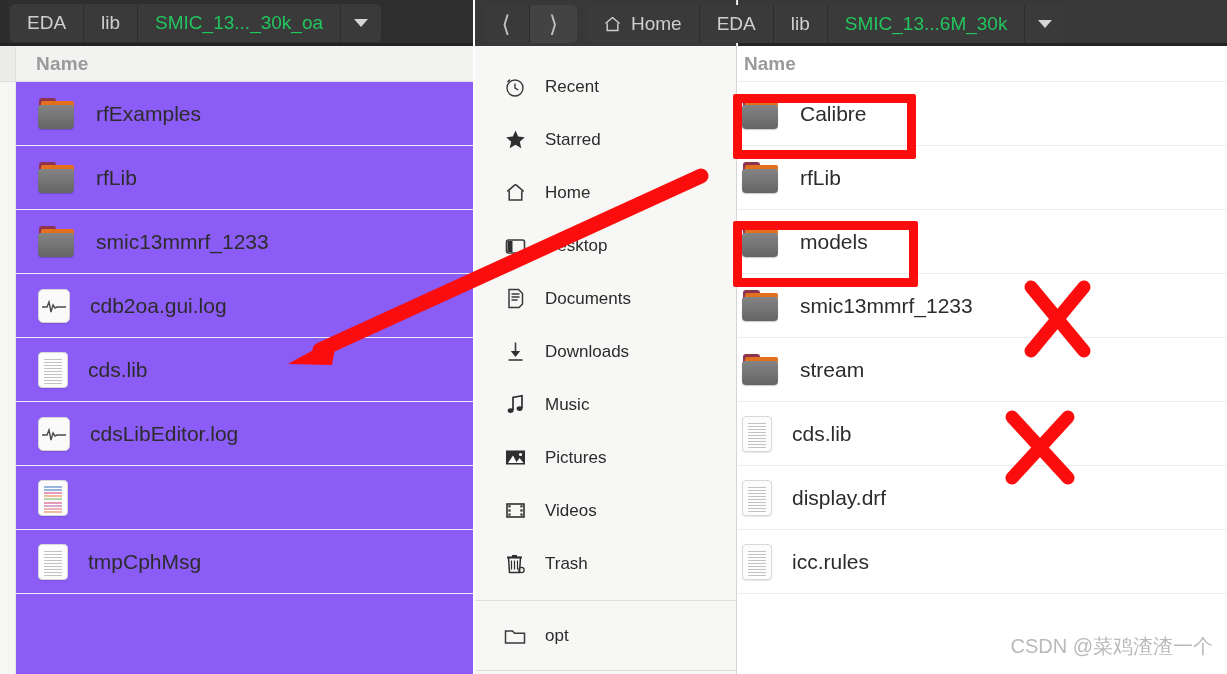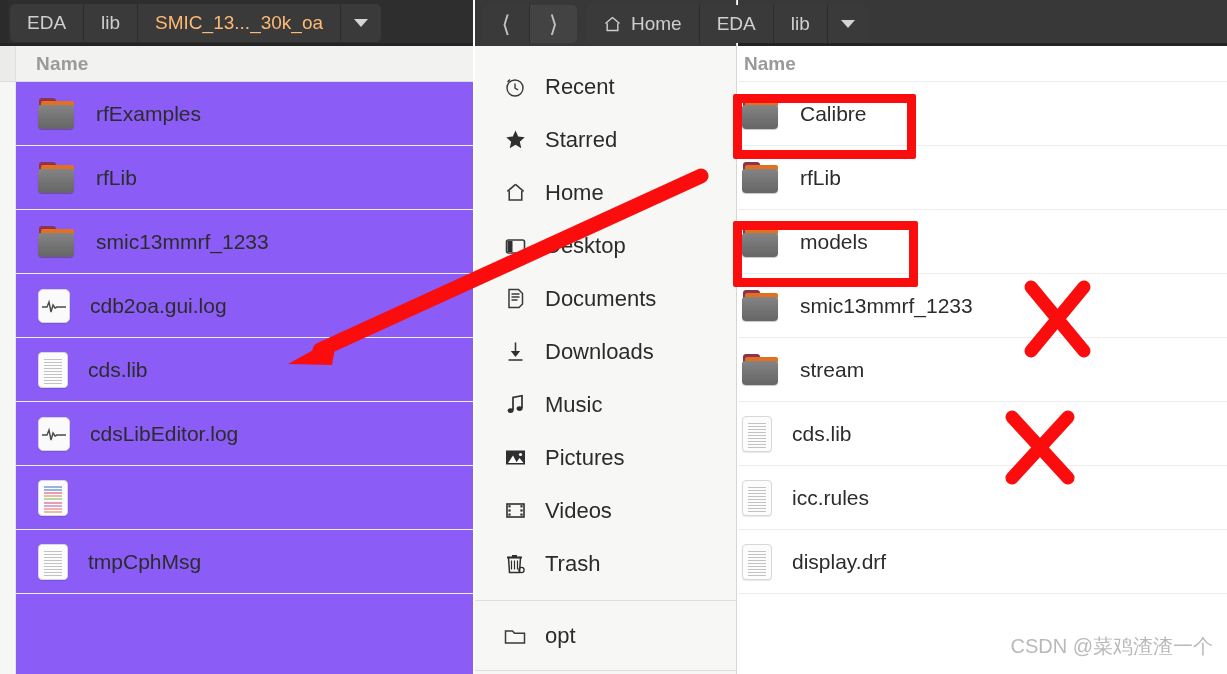--- a/index.html
+++ b/index.html
@@ -29,21 +29,21 @@
     background: #3a3a3a; border-radius: 5px; overflow: hidden;
     margin-left: 2px;
   }
   .crumb {
     display: flex; align-items: center; justify-content: center;
     padding: 0 17px; color: #cfcfcf; font-size: 19px;
     border-right: 1px solid #2c2c2c;
     white-space: nowrap;
   }
   .crumb:last-child { border-right: none; }
-  .crumb.cur { color: #fdba74; }
+  .crumb.cur { color: #22c55e; }
   .crumb.arrowcell { padding: 0 13px; }
   .caret {
     width: 0; height: 0; border-left: 7px solid transparent;
     border-right: 7px solid transparent; border-top: 8px solid #d5d5d5;
   }
   .hdr-bottom-edge {
     position: absolute; left: 0; right: 0; bottom: 0; height: 3px;
     background: #232323;
   }
 
@@ -124,21 +124,21 @@
   .sb-items { padding-top: 14px; }
   .sb-item {
     height: 53px; display: flex; align-items: center; padding-left: 27px;
   }
   .sb-item .sico {
     width: 26px; height: 26px; flex: 0 0 26px;
     display: flex; align-items: center; justify-content: center;
     color: #3a3a3a;
   }
   .sb-item .slbl {
-    margin-left: 17px; font-size: 22px; color: #2b2b2b; white-space: nowrap;
+    margin-left: 17px; font-size: 17px; color: #2b2b2b; white-space: nowrap;
   }
   .sb-sep { height: 1px; background: #dedede; margin: 10px 0 8px 0; }
   .sb-sep2 { height: 1px; background: #dedede; margin-top: 8px; }
 
   
   .right {
     position: absolute; left: 738px; top: 0; width: 489px; height: 674px;
     background: #ffffff; overflow: hidden;
   }
   .r-hdr {
@@ -480,35 +480,35 @@
             <span class="ln" style="top:6px"></span>
             <span class="ln" style="top:9px"></span>
             <span class="ln" style="top:12px"></span>
             <span class="ln" style="top:15px"></span>
             <span class="ln" style="top:18px"></span>
             <span class="ln" style="top:21px"></span>
             <span class="ln" style="top:24px"></span>
             <span class="ln" style="top:27px"></span>
             <span class="ln" style="top:30px"></span>
           </div>
-          <span class="nm">icc.rules</span>
+          <span class="nm">display.drf</span>
         </div>
         <div class="r-row">
           <div class="doc">
             <span class="ln" style="top:6px"></span>
             <span class="ln" style="top:9px"></span>
             <span class="ln" style="top:12px"></span>
             <span class="ln" style="top:15px"></span>
             <span class="ln" style="top:18px"></span>
             <span class="ln" style="top:21px"></span>
             <span class="ln" style="top:24px"></span>
             <span class="ln" style="top:27px"></span>
             <span class="ln" style="top:30px"></span>
           </div>
-          <span class="nm">display.drf</span>
+          <span class="nm">icc.rules</span>
         </div>
       </div>
 
     <div class="watermark">CSDN @菜鸡渣渣一个</div>
   </div>
 
   <div style="position:absolute;left:483px;top:5px;display:flex;align-items:center;gap:9px;">
     <div class="navbar">
       <div class="navbtn">⟨</div>
       <div class="navbtn dim">⟩</div>
@@ -516,20 +516,21 @@
     <div class="crumbbar" style="margin-left:0">
       <div class="crumb">
         <svg width="19" height="19" viewBox="0 0 20 20" style="margin-right:9px">
           <path d="M10 2.6 L2.6 9 M10 2.6 L17.4 9" stroke="#cfcfcf" stroke-width="1.5" fill="none"></path>
           <path d="M4.4 8.6 V16.4 H15.6 V8.6" stroke="#cfcfcf" stroke-width="1.5" fill="none"></path>
         </svg>
         <span>Home</span>
       </div>
       <div class="crumb">EDA</div>
       <div class="crumb">lib</div>
+      <div class="crumb cur">SMIC_13...6M_30k</div>
       <div class="crumb arrowcell">
           <span class="caret"></span>
         </div>
     </div>
   </div>
 
   <div class="redbox" style="left:733px; top:94px; width:183px; height:65px;"></div>
   <div class="redbox" style="left:733px; top:221px; width:185px; height:66px;"></div>
 
   <svg class="annosvg">

